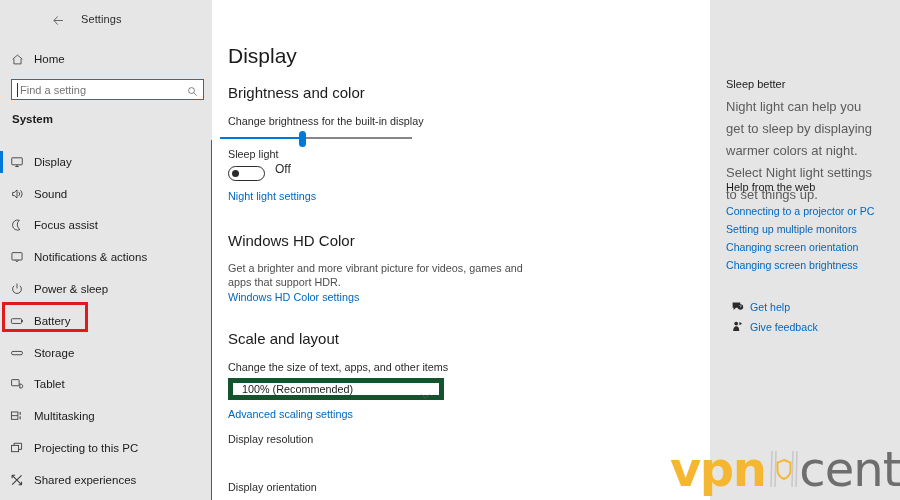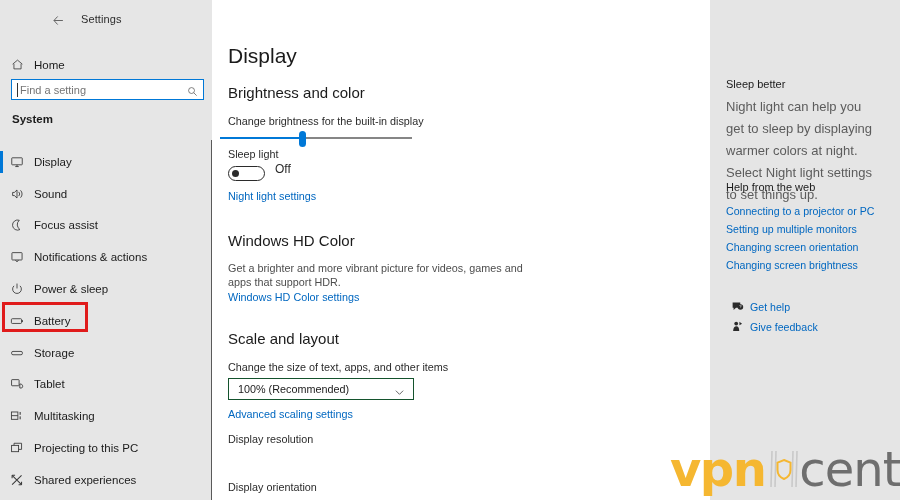--- a/index.html
+++ b/index.html
@@ -41,21 +41,21 @@
   #settings-title {
     position: absolute;
     left: 44px; top: 13px;
     font-size: 11px; color: #2c2c2c;
     letter-spacing: .1px;
   }
   #home-row {
     position: absolute;
     left: 0; top: 47px;
     width: 216px; height: 24px;
-    display: flex; align-items: flex-end;
+    display: flex; align-items: center;
   }
   #home-row .ico {
     width: 34px; display: flex; justify-content: center; align-items: center;
     color: #3a3a3a;
   }
   #home-row .lbl { font-size: 11.5px; color: #1b1b1b; }
 
   #search-wrap {
     position: absolute;
     left: 11px; top: 79px;
@@ -204,22 +204,22 @@
     background: #2b2b2b;
   }
   #toggle-state {
     position: absolute; left: 63px; top: 162px;
     font-size: 12px; color: #2b2b2b;
   }
 
   
   .dropdown {
     position: absolute; left: 16px;
-    width: 186px; height: 22px;
-    border: 1px solid #14532d;
+    width: 216px; height: 22px;
+    border: 5px solid #14532d;
     background: #ffffff;
     display: flex; align-items: center;
   }
   .dropdown .val {
     font-size: 10.8px; color: #1b1b1b;
     padding-left: 9px;
   }
   .dropdown .chev {
     position: absolute; right: 8px; top: 5px;
     color: #5a5a5a;

